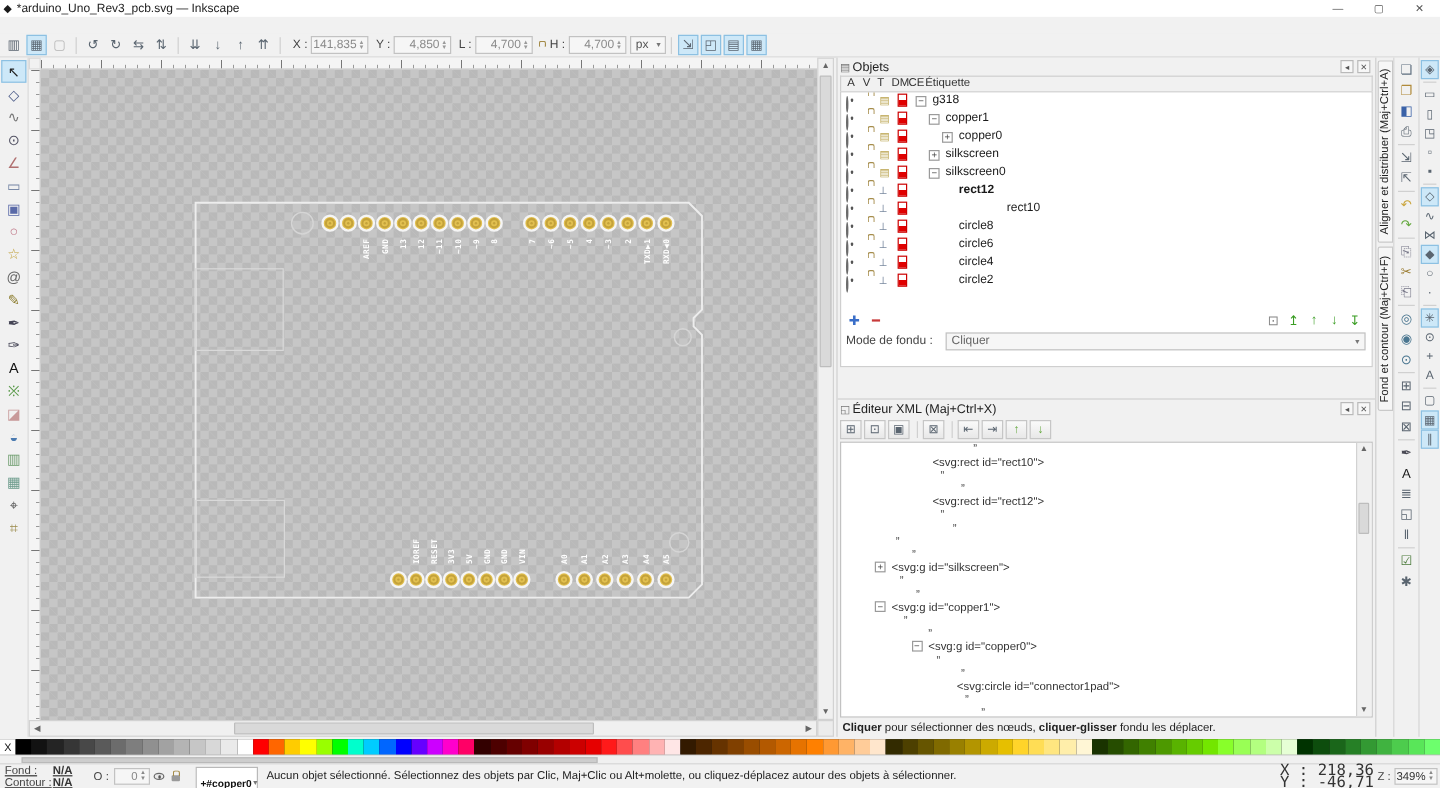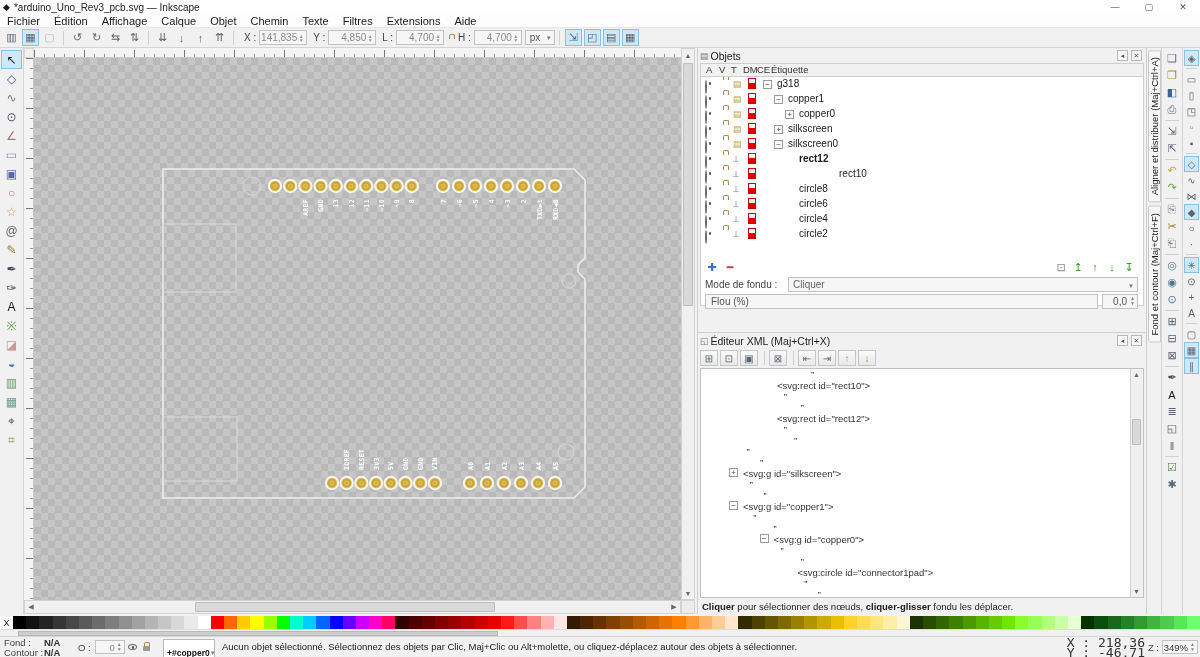--- a/index.html
+++ b/index.html
@@ -147,21 +147,21 @@
   #palette-row { position:absolute; left:0; top:616px; width:1200px; height:13px; display:flex; background:#111; }
   #palette-none { width:13px; height:13px; background:#fff; color:#111; font-size:9px; display:flex;
                   align-items:center; justify-content:center; flex:none; }
   .swatch { flex:1 1 auto; height:13px; }
   #palette-scroll { position:absolute; left:0; top:629px; width:1200px; height:7px; background:#f0f0f0; border-top:1px solid #ddd; }
   #palette-thumb { position:absolute; left:18px; top:1px; width:480px; height:5px; background:#cdcdcd; border:1px solid #b9b9b9; }
   #statusbar { position:absolute; left:0; top:636px; width:1200px; height:21px; background:#f1f1f1;
                border-top:1px solid #d6d6d6; font-size:9.5px; color:#333; }
   .sb-lbl { color:#444; }
   #fs-block { position:absolute; left:4px; top:1px; line-height:9.5px; }
-  #fs-block .row { display:flex; }
+  #fs-block .row { display:flex;text-decoration:underline; }
   #fs-block .row span:first-child { width:40px; }
   #fs-block .val { font-weight:bold; color:#333; }
   #o-block { position:absolute; left:78px; top:3px; display:flex; align-items:center; }
   #o-spin { width:30px; height:14px; background:#f6f6f6; border:1px solid #c2c2c2; color:#888; text-align:right;
             padding:1px 9px 0 0; position:relative; margin-left:4px; }
   #layer-icons { position:absolute; left:128px; top:6px; display:flex; gap:6px; align-items:center; }
   #layer-combo { position:absolute; left:163px; top:2px; width:52px; height:28px; background:#fff; border:1px solid #b9b9b9;
                  display:flex; align-items:center; justify-content:space-between; padding:0 2px 0 3px; }
   #layer-combo .name { font-size:8.5px; font-weight:bold; color:#111; }
   #status-msg { position:absolute; left:222px; top:4px; right:160px; white-space:nowrap; overflow:hidden; font-size:9.5px; color:#222; }
@@ -181,32 +181,20 @@
   <div id="titlebar">
     <span id="app-icon">◆</span>
     <span>*arduino_Uno_Rev3_pcb.svg — Inkscape</span>
     <div id="win-controls">
         <span class="win-btn">—</span>
         <span class="win-btn">▢</span>
         <span class="win-btn">✕</span>
       </div>
   </div>
 
-  <div id="menubar">
-      <span class="menu-item">Fichier</span>
-      <span class="menu-item">Édition</span>
-      <span class="menu-item">Affichage</span>
-      <span class="menu-item">Calque</span>
-      <span class="menu-item">Objet</span>
-      <span class="menu-item">Chemin</span>
-      <span class="menu-item">Texte</span>
-      <span class="menu-item">Filtres</span>
-      <span class="menu-item">Extensions</span>
-      <span class="menu-item">Aide</span>
-    </div>
 
   <div id="toolbar">
     <span id="select-actions" style="display:flex;align-items:center">
         <span class="tb-btn">▥</span>
         <span class="tb-btn active">▦</span>
         <span class="tb-btn disabled">▢</span>
         <span class="tb-sep"></span>
         <span class="tb-btn">↺</span>
         <span class="tb-btn">↻</span>
         <span class="tb-btn">⇆</span>
@@ -466,24 +454,20 @@
         <span class="oa-btn" style="color: rgb(58, 157, 35); left: 404px;">↓</span>
         <span class="oa-btn" style="color: rgb(58, 157, 35); left: 387px;">↑</span>
         <span class="oa-btn" style="color: rgb(58, 157, 35); left: 370px;">↥</span>
         <span class="oa-btn" style="color: rgb(136, 136, 136); left: 353px;">⊡</span>
       </div>
 
     <div id="blend-row">
       <span id="blend-label">Mode de fondu :</span>
       <span id="blend-dd"><span>Cliquer</span><span class="dd-arrow">▼</span></span>
     </div>
-    <div id="blur-row">
-      <span id="blur-bar"><span>Flou (%)</span></span>
-      <span id="blur-spin"><span>0,0</span><span class="mini-spin">▲<br>▼</span></span>
-    </div>
 
     <div id="xml-panel">
       <div class="panel-header">
         <span class="ph-icon">◱</span>
         <span>Éditeur XML (Maj+Ctrl+X)</span>
         <span class="ph-btns">
           <span class="ph-btn">◂</span>
           <span class="ph-btn">✕</span>
         </span>
       </div>

